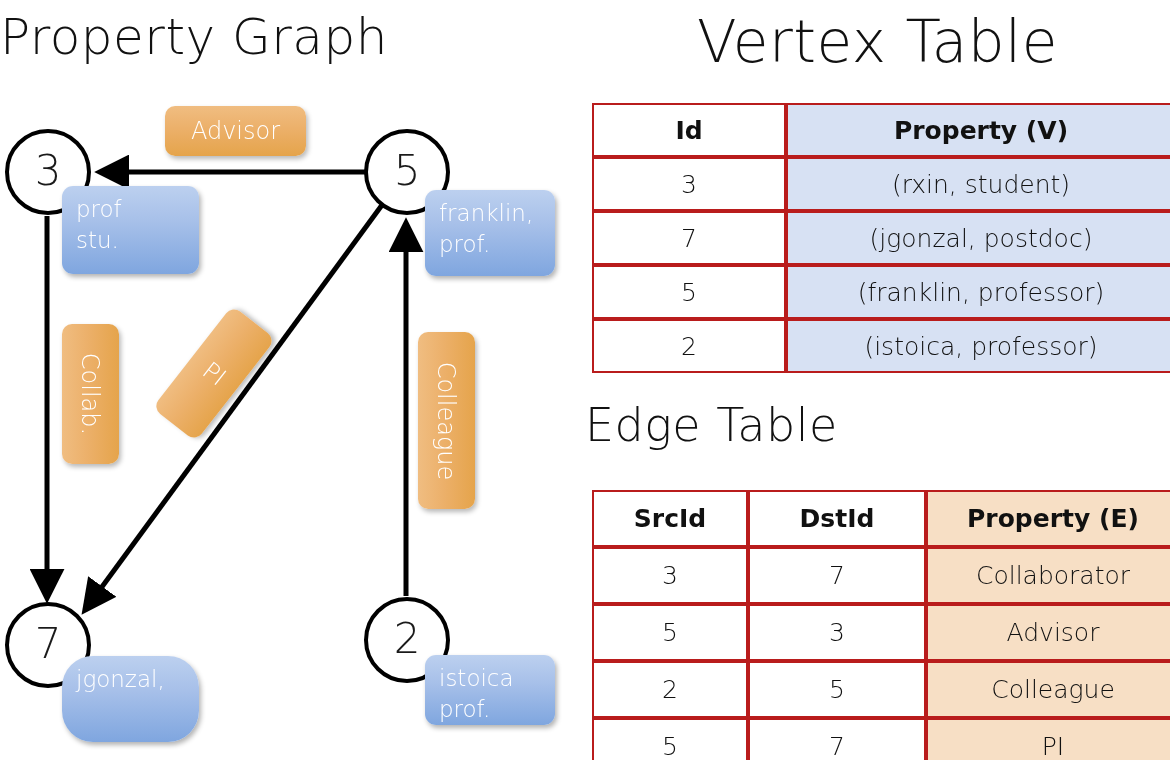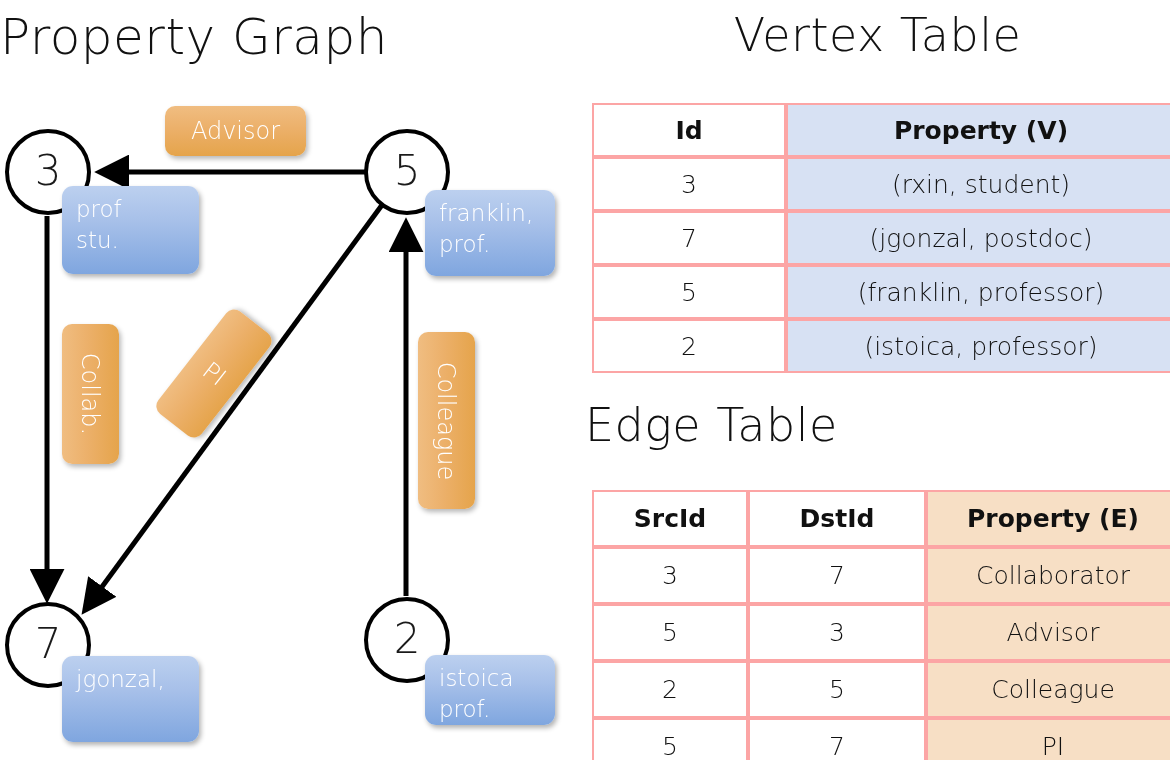--- a/index.html
+++ b/index.html
@@ -27,21 +27,21 @@
   }
   #graph-title {
     left: 0; top: 8px;
     width: 585px;
     font-size: 50px;
   }
   #vertex-title {
     left: 585px; top: 8px;
     width: 585px;
     text-align: center;
-    font-size: 46px;
+    font-size: 58px;
   }
   #edge-title {
     left: 585px; top: 398px;
     width: 585px;
     text-align: left;
     font-size: 46px;
   }
 
   
   #graph-panel {
@@ -121,21 +121,21 @@
   }
 
   
   .tbl {
     position: absolute;
     border-collapse: separate;
     border-spacing: 0;
     table-layout: fixed;
   }
   .tbl td, .tbl th {
-    border: 2px solid #fca5a5;
+    border: 2px solid #b91c1c;
     font-family: "DejaVu Sans", sans-serif;
     font-weight: 300;
     font-size: 25px;
     color: #111111;
     text-align: center;
     padding: 0;
     background: #ffffff;
   }
   .tbl th {
     font-weight: 700;
@@ -199,21 +199,21 @@
   <div class="vprop" style="left:62px; top:186px; width:137px; height:88px;">
     <div>prof</div>
     <div>stu.</div>
   </div>
 
   <div class="vprop" style="left:425px; top:190px; width:130px; height:86px;">
     <div>franklin,</div>
     <div>prof.</div>
   </div>
 
-  <div class="vprop" style="left:62px; top:656px; width:137px; height:86px;">
+  <div class="vprop" style="left:62px; top:656px; width:137px; height:86px;border-radius:31px;">
     <div>jgonzal,</div>
   </div>
 
   <div class="vprop" style="left:425px; top:655px; width:130px; height:70px;">
     <div>istoica</div>
     <div>prof.</div>
   </div>
 
   <div class="eprop" style="left:165px; top:106px; width:141px; height:50px;">
     <span>Advisor</span>

